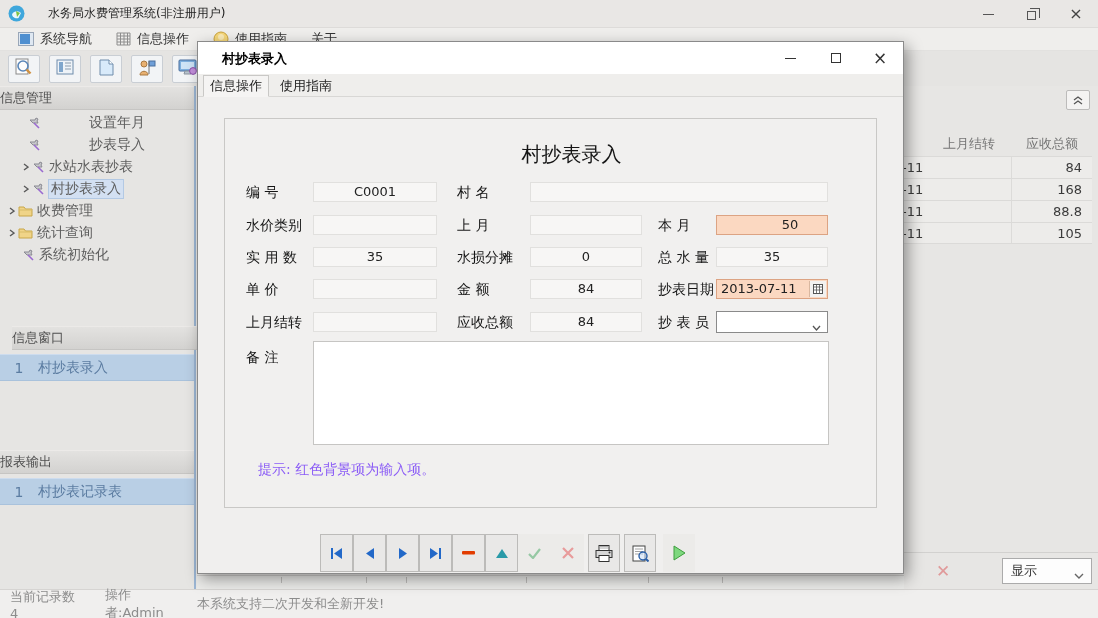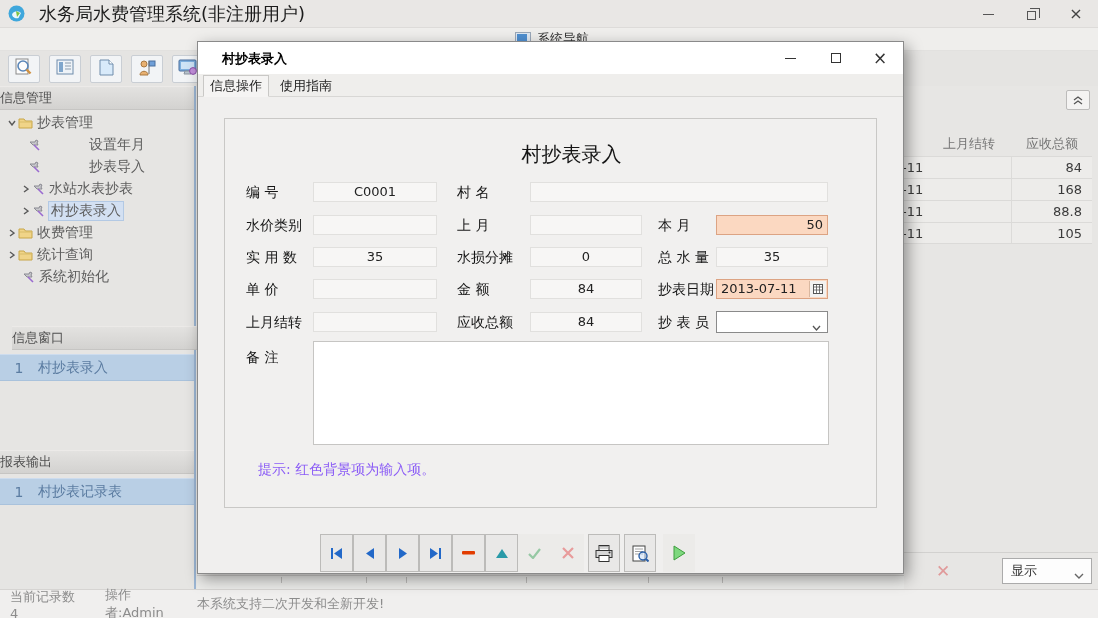--- a/index.html
+++ b/index.html
@@ -3,30 +3,30 @@
 <meta charset="utf-8">
 <style>
   html,body{margin:0;padding:0;background:#9a9a9a;}
   *{box-sizing:border-box;}
   .app{position:relative;width:1098px;height:618px;background:#e9e8e6;overflow:hidden;
        font-family:"DejaVu Sans","Liberation Sans",sans-serif;color:#222;font-size:13px;}
 
   
   .titlebar{position:absolute;left:0;top:0;width:1098px;height:28px;background:#e9e7e5;
             border-bottom:1px solid #dddbd9;display:flex;align-items:center;padding:0 8px;}
-  .titlebar .title{margin-left:14px;font-size:18px;color:#1c1c1c;}
+  .titlebar .title{margin-left:23px;font-size:12px;color:#1c1c1c;}
   .win-controls{position:absolute;right:0;top:0;height:28px;display:flex;}
   .win-btn{width:44px;height:28px;display:flex;align-items:center;justify-content:center;color:#444;}
   .min-glyph{width:11px;height:1px;background:#555;}
   .restore-glyph{width:9px;height:9px;border:1px solid #555;position:relative;background:#e9e7e5;margin-top:2px;margin-left:-2px;}
   .restore-glyph:before{content:"";position:absolute;left:2px;top:-4px;width:9px;height:9px;border:1px solid #555;border-bottom:none;border-left:none;}
   .close-glyph{font-size:16px;line-height:16px;color:#444;}
 
   .menubar{position:absolute;left:0;top:28px;width:1098px;height:22px;background:#efeeec;
-           display:flex;align-items:center;padding-left:6px;flex-direction:column;}
+           display:flex;align-items:center;padding-left:6px;}
   .menu-item{display:flex;align-items:center;gap:6px;padding:2px 12px;color:#333;font-size:13px;}
   .menu-item svg{display:block;}
 
   .toolbar{position:absolute;left:0;top:50px;width:1098px;height:36px;background:#e5e4e2;
            border-top:1px solid #e2e1df;display:flex;align-items:center;gap:9px;padding-left:8px;}
   .tool-btn{width:32px;height:28px;background:#f2f4f6;border:1px solid #c9ced4;border-radius:2px;
             display:flex;align-items:center;justify-content:center;}
 
   
   .sidebar{position:absolute;left:0;top:86px;width:196px;height:503px;background:#e6e5e3;
@@ -92,21 +92,21 @@
   .dlg-tab{position:absolute;top:1px;height:22px;width:66px;display:flex;align-items:center;justify-content:center;font-size:13px;color:#222;}
   .dlg-tab.active{left:5px;background:#f5f4f3;border:1px solid #c9c8c6;border-bottom:1px solid #f5f4f3;}
   .dlg-tab.inactive{left:75px;}
 
   .form-panel{position:absolute;left:26px;top:76px;width:653px;height:390px;background:#f1f0ef;border:1px solid #c9c8c6;}
   .form-heading{position:absolute;left:40px;top:22px;width:613px;text-align:center;font-size:20px;color:#151515;}
   .flabel{position:absolute;height:20px;line-height:20px;font-size:14px;color:#151515;white-space:pre;}
   .ffield{position:absolute;height:20px;line-height:18px;background:#f7f6f5;border:1px solid #e1e0de;
           font-size:13px;color:#222;text-align:center;overflow:hidden;}
   .ffield.orange{background:#fbd8c1;border:1px solid #dca383;}
-  .ffield.right{text-align:right;padding-right:4px;padding-left:40px;}
+  .ffield.right{text-align:center;padding-right:4px;padding-left:40px;}
   .ffield.left{text-align:left;padding-left:4px;}
   .lx1{left:21px;}  .fx1{left:88px;width:124px;}
   .lx2{left:232px;} .fx2{left:305px;width:112px;}
   .lx3{left:433px;} .fx3{left:491px;width:112px;}
   .r1{top:63px;} .r2{top:96px;} .r3{top:128px;} .r4{top:160px;} .r5{top:193px;}
   .village-field{left:305px;width:298px;}
   .date-btn{position:absolute;right:1px;top:1px;width:17px;height:16px;background:#f2f1f0;border-left:1px solid #d9b79f;
             display:flex;align-items:center;justify-content:center;}
   .reader-combo{position:absolute;left:491px;top:192px;width:112px;height:22px;background:#ffffff;border:1px solid #8a8a8a;}
   .reader-combo .chev{position:absolute;right:6px;top:7px;}
@@ -220,34 +220,20 @@
           </svg></span>
     </div>
   </div>
 
   <div class="sidebar">
     <div class="side-header">
       <span>信息管理</span>
     </div>
 
     <div class="tree">
-      <div class="tree-item ind0">
-        <span class="arrow">
-            <svg class="chev-svg" width="8" height="6" viewBox="0 0 8 6">
-              <path d="M1 1 l3 4 3-4" fill="none" stroke="#5a5a5a" stroke-width="1.4"></path>
-            </svg>
-          </span>
-        <span class="ticon">
-            <svg width="15" height="12" viewBox="0 0 15 12">
-              <path d="M1 2 h5 l1.5 2 h6.5 v7 h-13z" fill="#f0d488" stroke="#c8a648"></path>
-              <path d="M1 5 h13" stroke="#d8bc68"></path>
-            </svg>
-          </span>
-        <span>抄表管理</span>
-      </div>
       <div class="tree-item ind1b">
         <span class="ticon">
             <svg width="13" height="12" viewBox="0 0 13 12">
               <path d="M2 3 l5 0 1-2 2 1-1 2 1 2-5 0z" fill="#c8c8cc" stroke="#8a8a92"></path>
               <path d="M6 6 l5 5" stroke="#9a6ad0" stroke-width="1.6"></path>
             </svg>
           </span>
         <span>设置年月</span>
       </div>
       <div class="tree-item ind1b">

